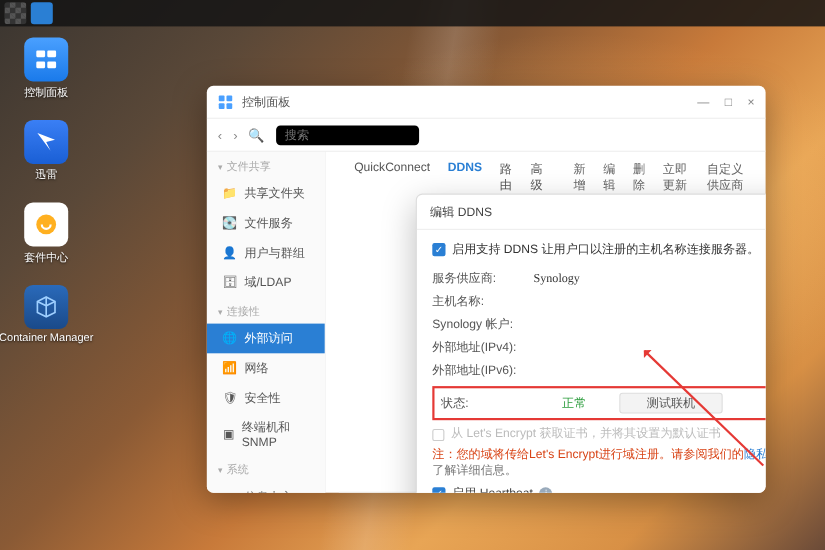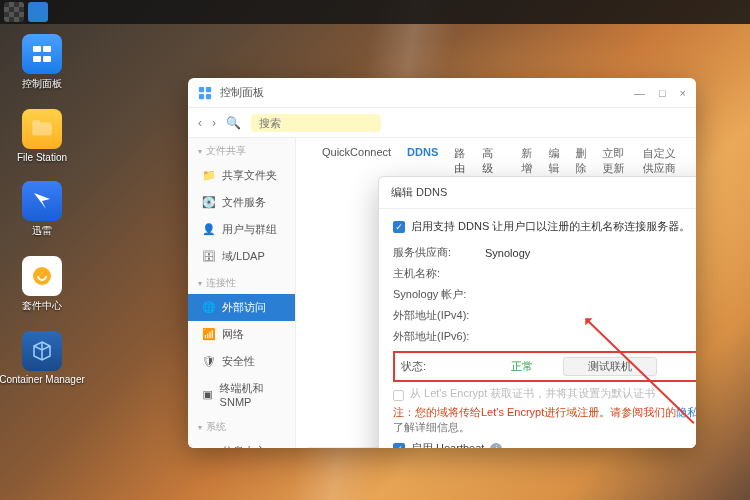--- a/index.html
+++ b/index.html
@@ -25,21 +25,21 @@
 .i-pkg{background:#fff;}
 .i-container{background:linear-gradient(#2a6aba,#1a4a8a);}
 .window{position:absolute;top:78px;left:188px;width:508px;height:370px;background:#fff;border-radius:6px;box-shadow:0 8px 30px rgba(0,0,0,.35);display:flex;flex-direction:column;overflow:hidden;}
 .titlebar{height:30px;display:flex;align-items:center;padding:0 10px;gap:8px;border-bottom:1px solid #eee;}
 .titlebar .tb-icon{width:14px;height:14px;}
 .titlebar .title{font-size:11px;color:#555;}
 .titlebar .win-ctrls{margin-left:auto;display:flex;gap:14px;color:#888;font-size:11px;}
 .win-ctrls span{cursor:pointer;}
 .toolbar{height:30px;display:flex;align-items:center;padding:0 10px;gap:10px;border-bottom:1px solid #eee;}
 .tb-btn{color:#888;font-size:12px;}
-.search{flex:1;max-width:130px;border:none;background:#fef9c3;border-radius:4px;padding:3px 8px;font-size:11px;color:#888;}
+.search{flex:1;max-width:130px;border:none;background:#000000;border-radius:4px;padding:3px 8px;font-size:11px;color:#888;}
 .body{flex:1;display:flex;min-height:0;gap:12px;}
 .sidebar{width:108px;background:#fafafa;border-right:1px solid #eee;overflow-y:auto;font-size:11px;}
 .sb-group{padding:6px 10px 4px;color:#aaa;font-size:10px;display:flex;align-items:center;gap:4px;}
 .sb-group::before{content:"▾";font-size:8px;}
 .sb-item{padding:6px 10px 6px 14px;display:flex;align-items:center;gap:6px;color:#555;cursor:pointer;}
 .sb-item.active{background:#2a7fd4;color:#fff;}
 .sb-item .ico{width:14px;height:14px;display:inline-flex;align-items:center;justify-content:center;font-size:11px;}
 .main{flex:1;display:flex;flex-direction:row;position:relative;}
 .tabs{display:flex;gap:16px;padding:8px 14px 0;font-size:11px;border-bottom:1px solid #eee;}
 .tab{padding-bottom:8px;color:#555;cursor:pointer;}
@@ -50,21 +50,21 @@
 .tablerow{position:absolute;right:8px;top:76px;font-size:10px;color:#555;background:#eef4fb;padding:2px 6px;}
 .footer{position:absolute;bottom:6px;right:12px;font-size:10px;color:#888;}
 
 .modal{position:absolute;top:38px;left:70px;width:372px;background:#fff;border:1px solid #ddd;border-radius:6px;box-shadow:0 10px 30px rgba(0,0,0,.25);z-index:10;}
 .modal-head{display:flex;align-items:flex-start;padding:8px 12px;border-bottom:1px solid #eee;font-size:11px;color:#444;}
 .modal-body{padding:10px 14px;font-size:11px;color:#444;}
 .mb-check{display:flex;align-items:center;gap:6px;color:#333;margin-bottom:8px;}
 .mb-check .chk{width:12px;height:12px;background:#2a7fd4;border-radius:2px;display:flex;align-items:center;justify-content:center;color:#fff;font-size:9px;}
 .form-row{display:flex;padding:3px 0;align-items:center;}
 .form-row .lbl{width:92px;color:#555;}
-.form-row .val{color:#333;}
+.form-row .val{color:#333;font-family:Liberation Serif, serif;}
 .status-box{border:2px solid #e53935;padding:4px 6px;margin:4px 0;display:flex;align-items:center;gap:30px;}
 .status-box .lbl{width:80px;color:#555;}
 .status-normal{color:#2e9e3f;}
 .status-test{color:#555;background:#f3f3f3;border:1px solid #ddd;padding:1px 24px;border-radius:3px;cursor:pointer;}
 .mb-dim{color:#bbb;margin:4px 0;display:flex;align-items:flex-end;gap:6px;}
 .mb-dim .chk-empty{width:11px;height:11px;border:1px solid #ccc;border-radius:2px;}
 .mb-note{color:#777;margin:4px 0;}
 .mb-note .red{color:#d84315;}
 .mb-note .link{color:#2a7fd4;cursor:pointer;}
 .mb-heartbeat{display:flex;align-items:center;gap:6px;margin:6px 0;}
@@ -89,28 +89,20 @@
         <svg viewBox="0 0 24 24" fill="#fff">
           <rect x="3" y="4" width="8" height="6" rx="1"></rect>
           <rect x="13" y="4" width="8" height="6" rx="1"></rect>
           <rect x="3" y="14" width="8" height="6" rx="1"></rect>
           <rect x="13" y="14" width="8" height="6" rx="1"></rect>
         </svg>
       </div>
     <div class="label">控制面板</div>
   </div>
   <div class="dicon">
-    <div class="icon i-folder">
-        <svg viewBox="0 0 24 24" width="26" height="26" fill="#fff">
-          <path d="M3 6a2 2 0 012-2h4l2 2h8a2 2 0 012 2v8a2 2 0 01-2 2H5a2 2 0 01-2-2V6z" opacity=".35"></path>
-        </svg>
-      </div>
-    <div class="label">File Station</div>
-  </div>
-  <div class="dicon">
     <div class="icon i-xunlei">
         <svg viewBox="0 0 24 24" width="24" height="24" fill="#fff">
           <path d="M4 4l16 6-8 2 4 8L4 4z"></path>
         </svg>
       </div>
     <div class="label">迅雷</div>
   </div>
   <div class="dicon">
     <div class="icon i-pkg">
         <svg viewBox="0 0 24 24" width="24" height="24">

